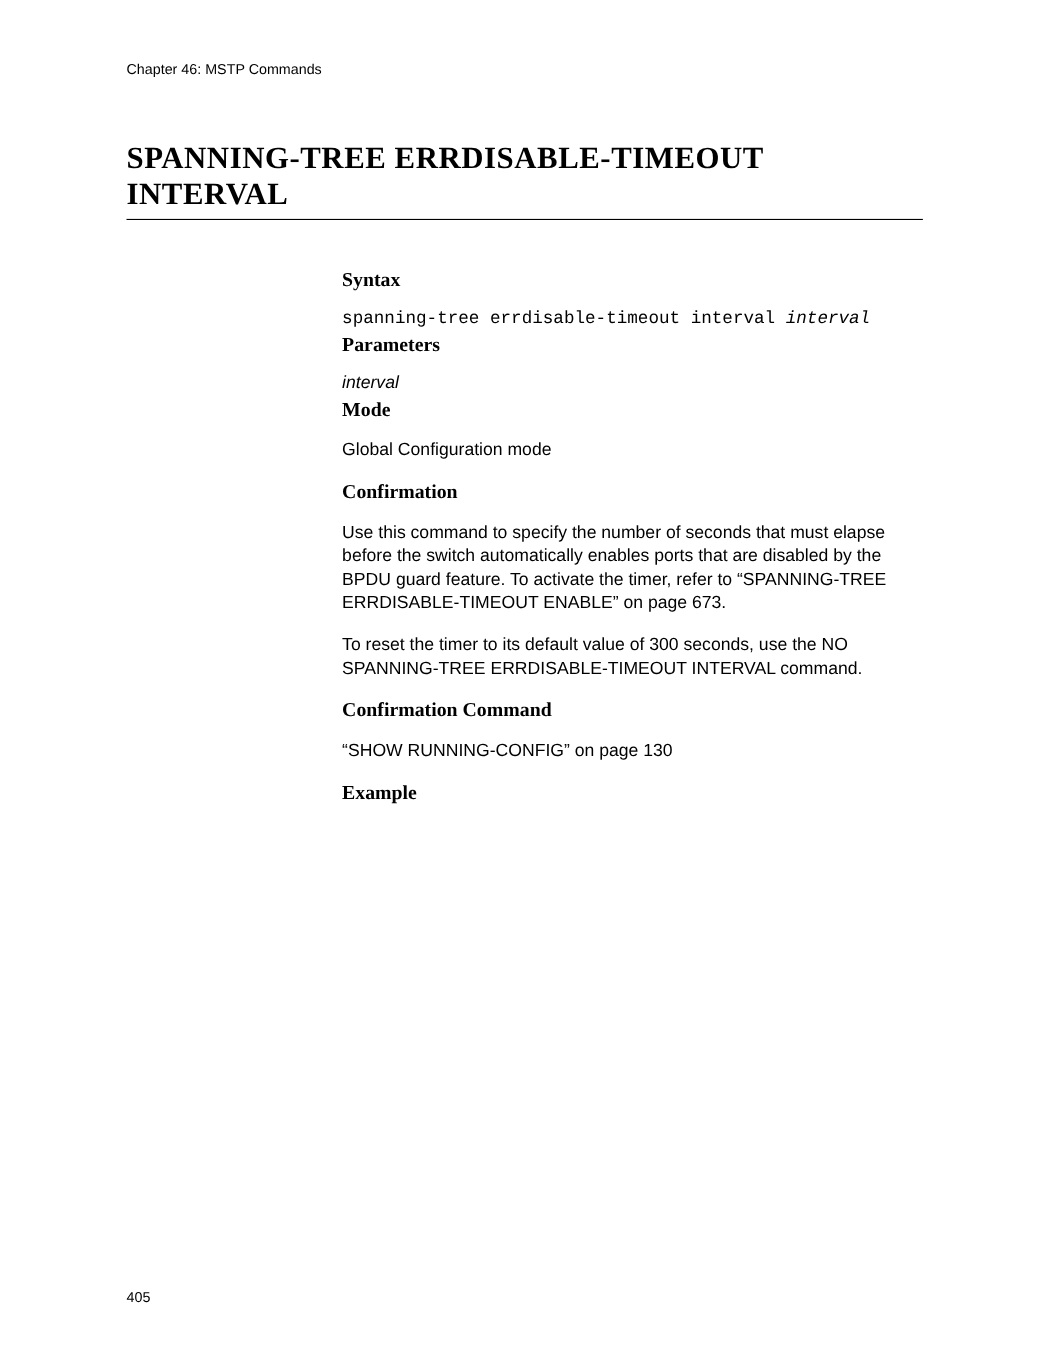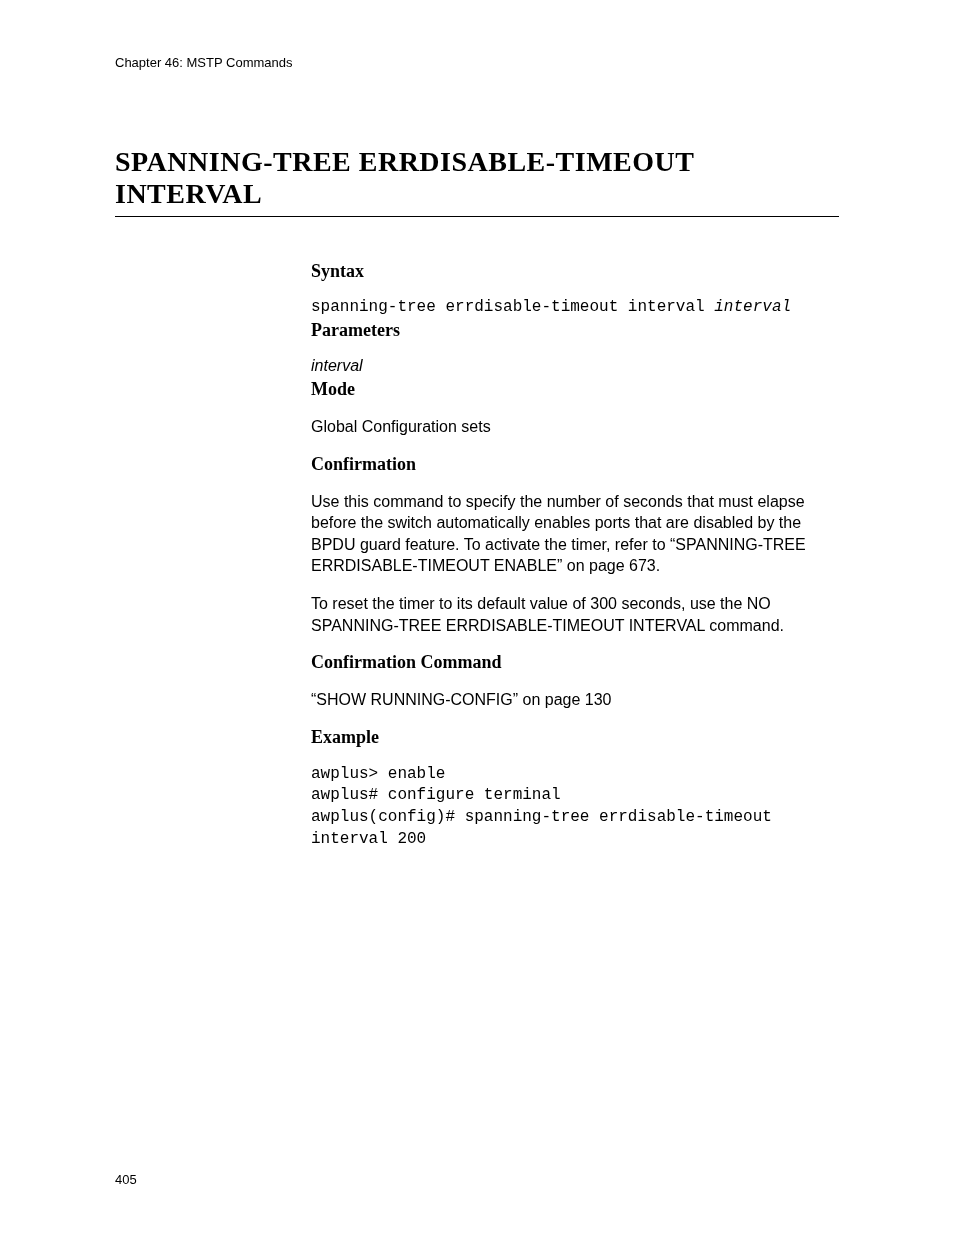--- a/index.html
+++ b/index.html
@@ -9,21 +9,21 @@
       background: #fff;
       font-family: Arial, Helvetica, sans-serif;
       color: #000;
       position: relative;
     }
     .page {
       padding: 55px 115px 0 115px;
     }
     .chapter-header {
       font-size: 13px;
-      margin-bottom: 76px;
+      margin-bottom: 59px;
     }
     .page-title {
       font-family: "Times New Roman", Times, serif;
       font-size: 28px;
       font-weight: bold;
       letter-spacing: 0.5px;
       border-bottom: 1px solid #000;
       padding-bottom: 6px;
       margin-bottom: 44px;
     }
@@ -88,30 +88,27 @@
 
     <div class="section-heading">Syntax</div>
     <div class="syntax-line">
       <span>spanning-tree errdisable-timeout interval </span><span class="italic">interval</span>
     </div>
 
     <div class="section-heading">Parameters</div>
     <div class="param-name">interval</div>
 
     <div class="section-heading">Mode</div>
-    <div class="body-text">Global Configuration sets</div>
+    <div class="body-text">Global Configuration mode</div>
 
     <div class="section-heading">Confirmation</div>
     <div class="body-text">Use this command to specify the number of seconds that must elapse before the switch automatically enables ports that are disabled by the BPDU guard feature. To activate the timer, refer to “SPANNING-TREE ERRDISABLE-TIMEOUT ENABLE” on page 673.</div>
     <div class="body-text">To reset the timer to its default value of 300 seconds, use the NO SPANNING-TREE ERRDISABLE-TIMEOUT INTERVAL command.</div>
 
     <div class="section-heading">Confirmation Command</div>
     <div class="body-text">“SHOW RUNNING-CONFIG” on page 130</div>
 
     <div class="section-heading">Example</div>
-    <div class="code-block">awplus&gt; enable
-awplus# configure terminal
-awplus(config)# spanning-tree errdisable-timeout interval 200</div>
 
   </div>
 </div>
 
 <div class="page-number">405</div>
 
 </body></html>

